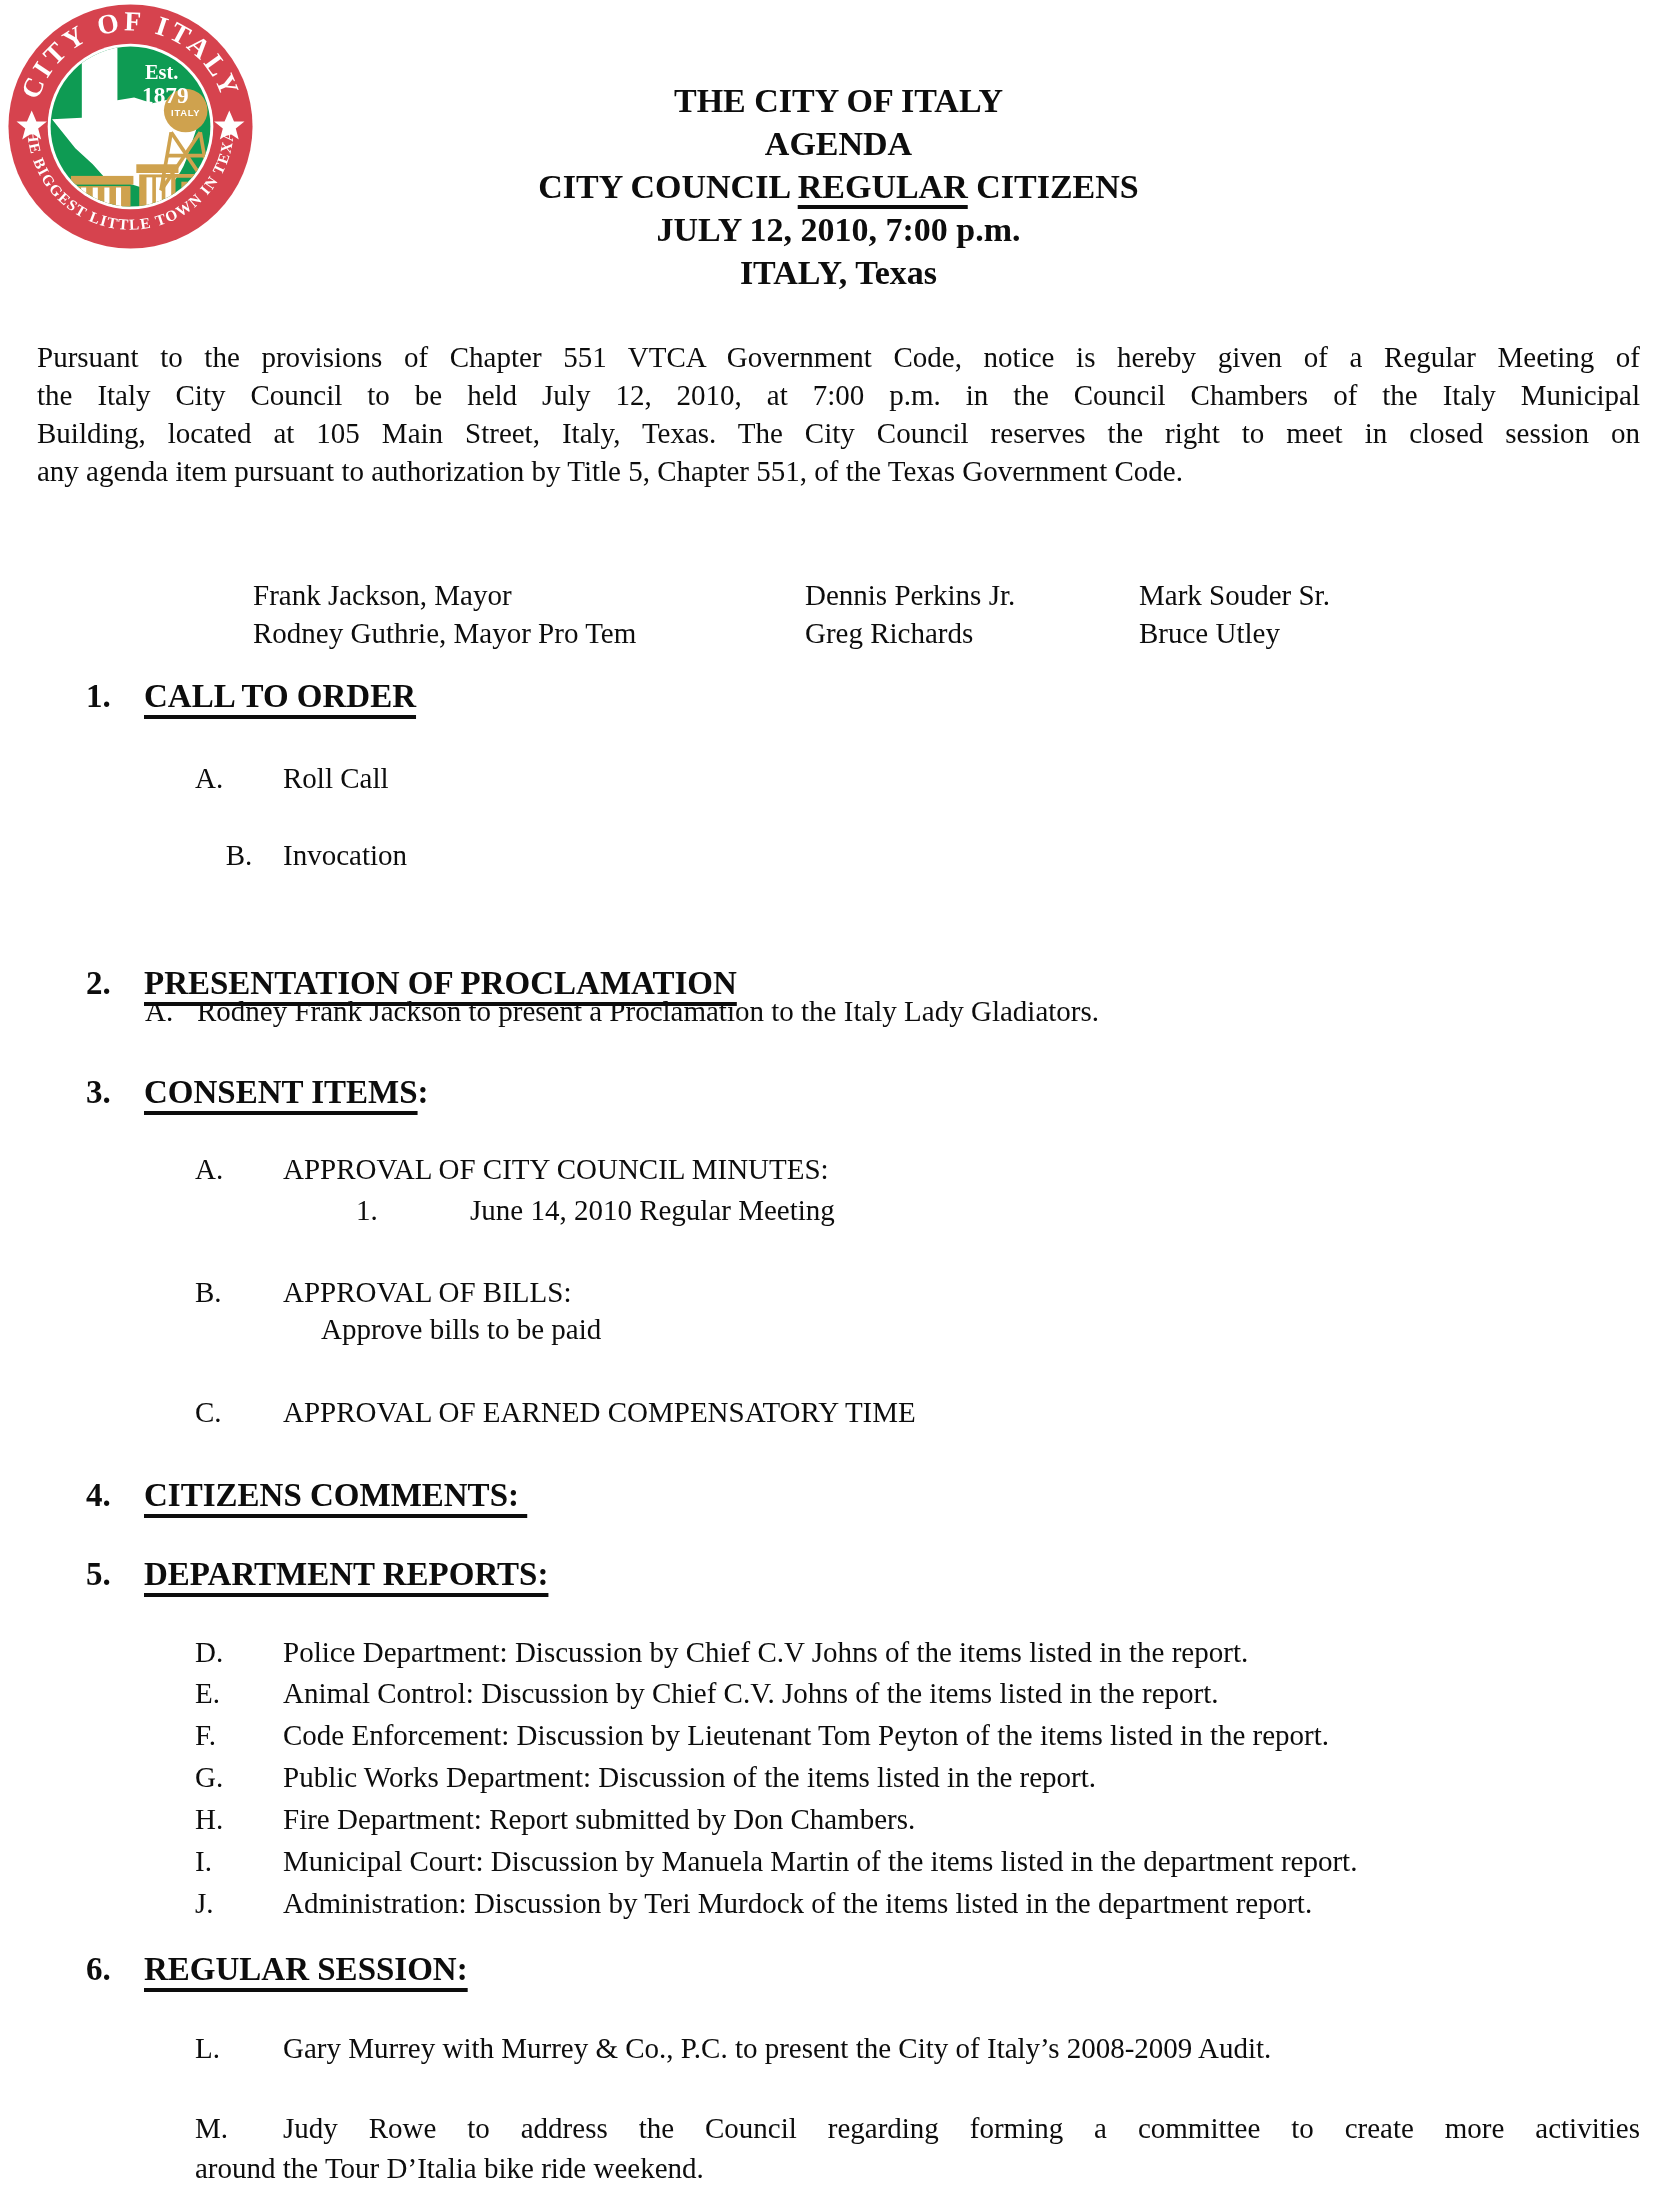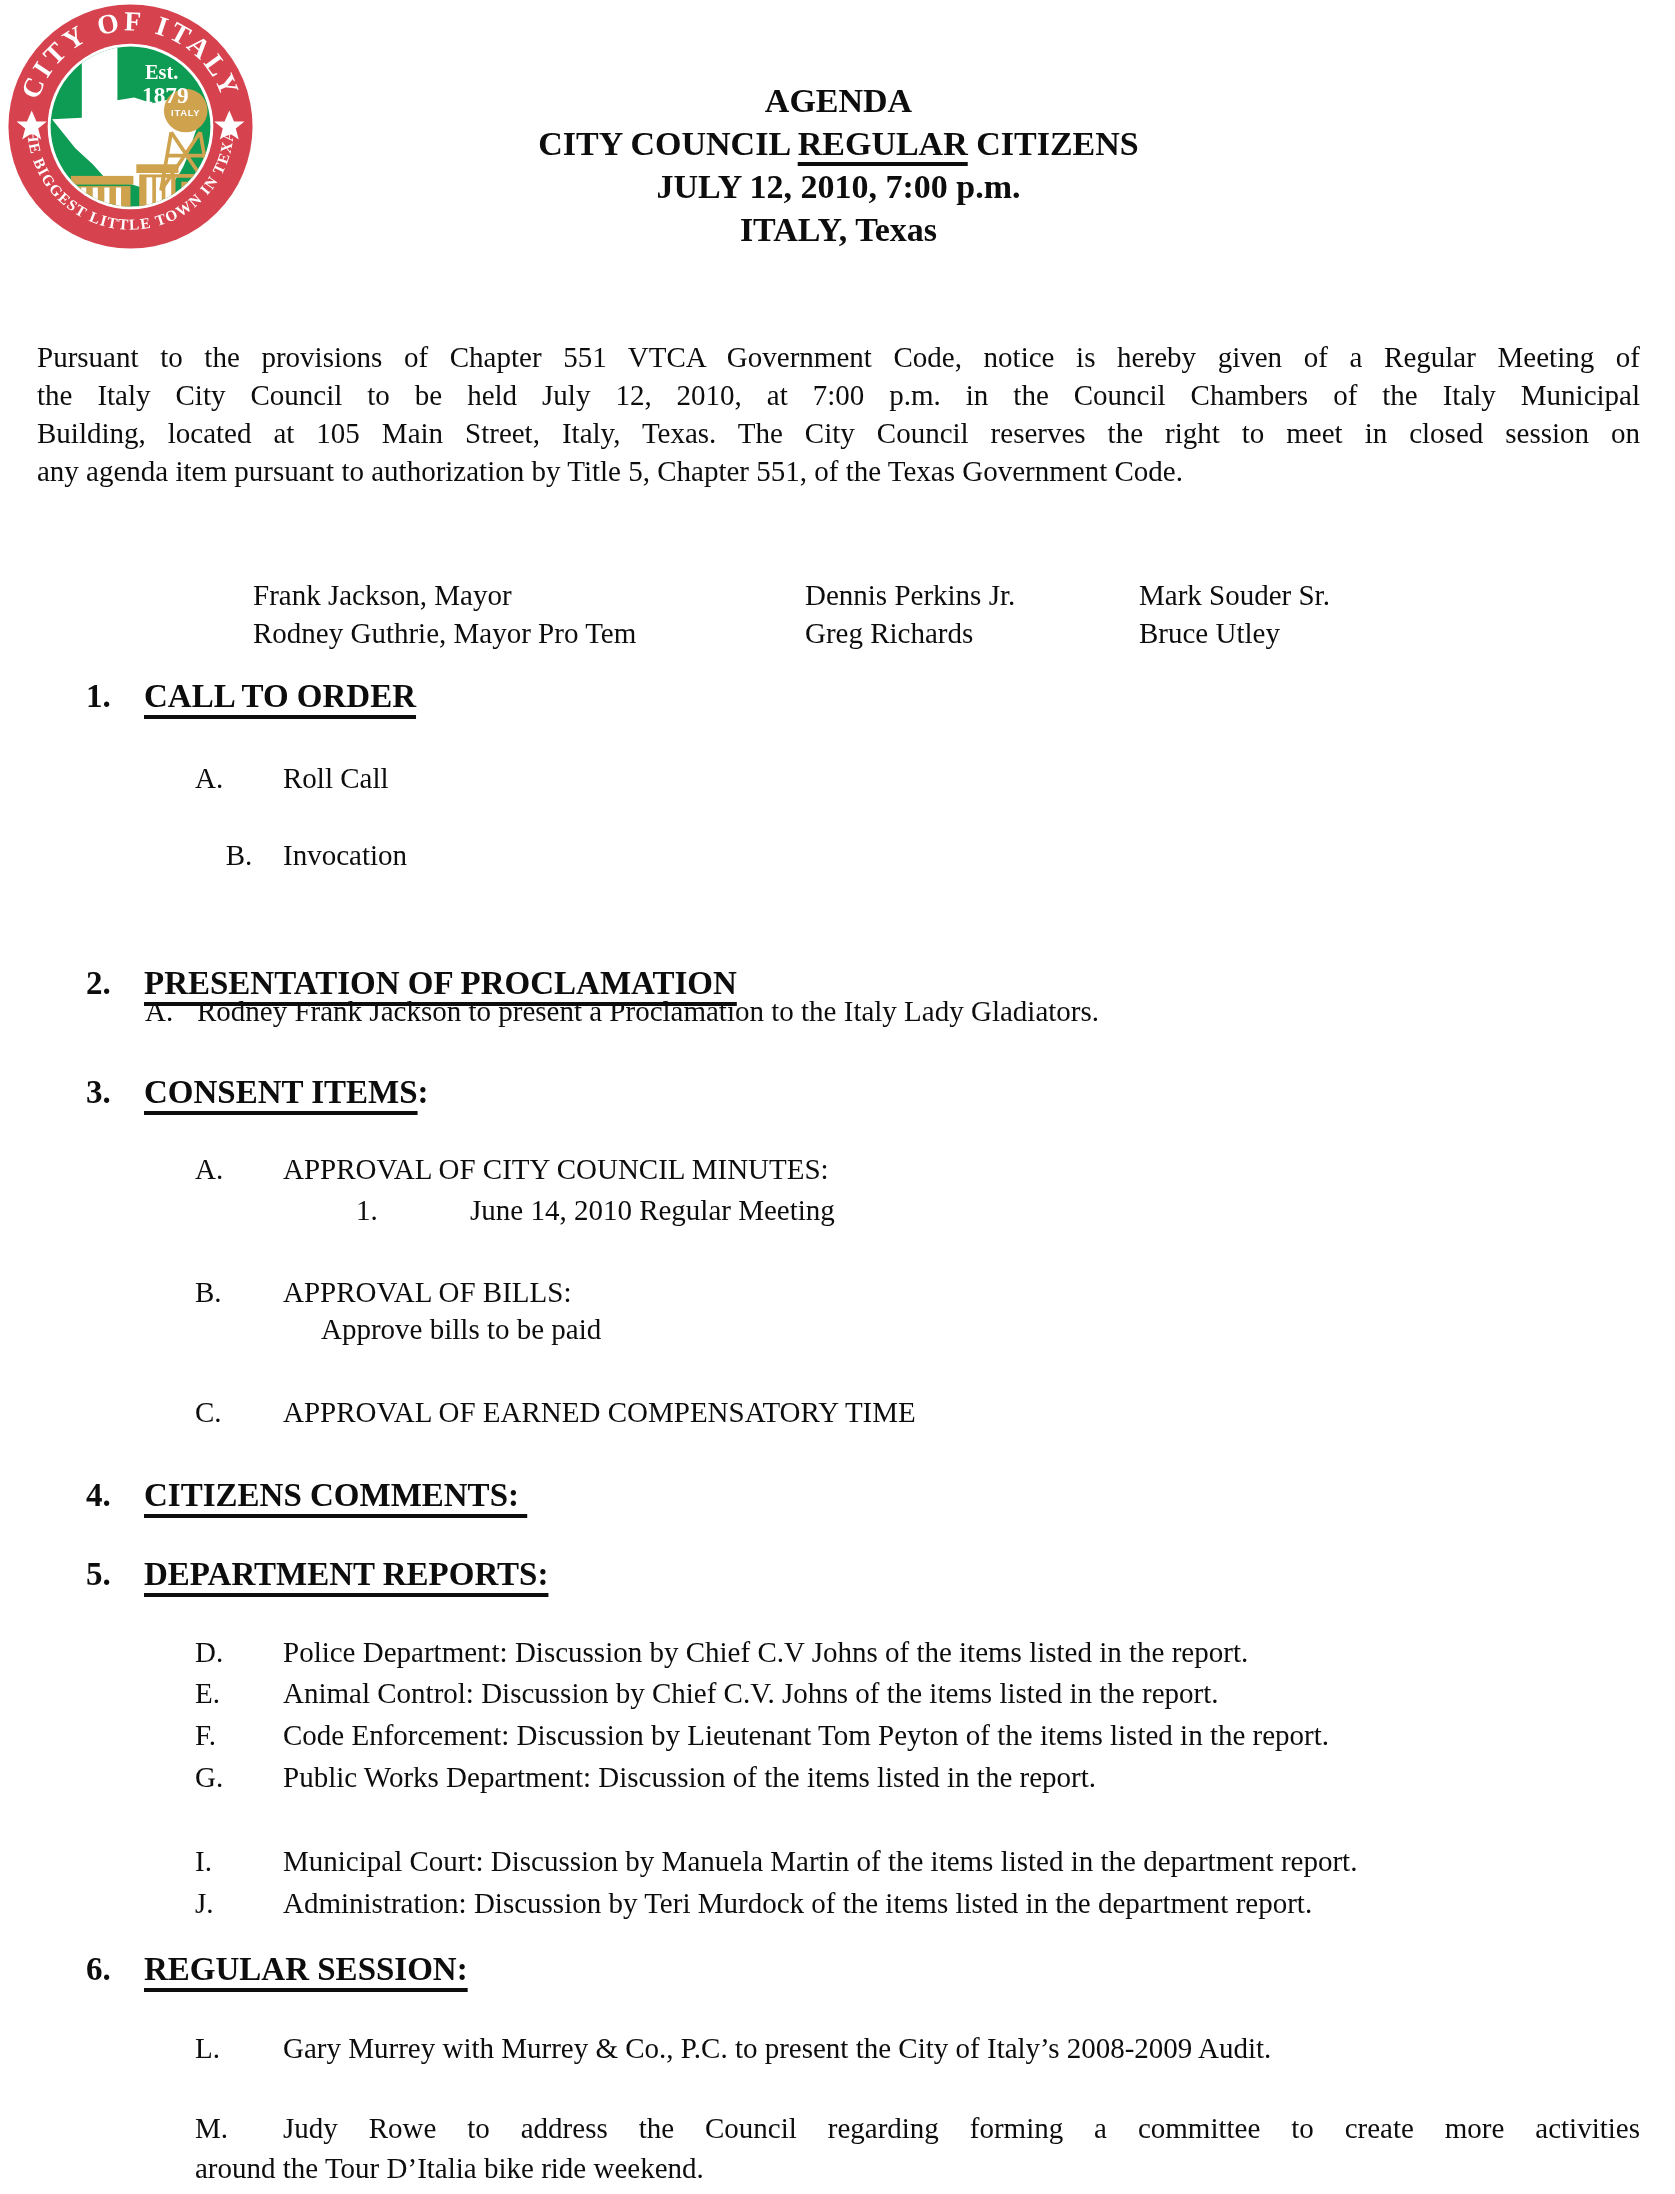--- a/index.html
+++ b/index.html
@@ -82,20 +82,21 @@
     <use href="#starShape" x="306" y="170" fill="#ffffff"></use>
     <text fill="#ffffff" font-family="Liberation Serif, serif" font-size="38" font-weight="bold" letter-spacing="5">
       <textPath href="#arcTop" startOffset="50%" text-anchor="middle">CITY OF ITALY</textPath>
     </text>
     <text fill="#ffffff" font-family="Liberation Serif, serif" font-size="21" font-weight="bold" letter-spacing="2">
       <textPath href="#arcBot" startOffset="50%" text-anchor="middle">THE BIGGEST LITTLE TOWN IN TEXAS</textPath>
     </text>
   </svg>
 
   <div class="header">
+    <div class="hline">THE CITY OF ITALY</div>
     <div class="hline">AGENDA</div>
     <div class="hline"><span>CITY COUNCIL </span><span class="u-reg">REGULAR</span><span> CITIZENS</span></div>
     <div class="hline">JULY 12, 2010, 7:00 p.m.</div>
     <div class="hline">ITALY, Texas</div>
   </div>
 
   <div class="notice">
     <div class="jline">Pursuant to the provisions of Chapter 551 VTCA Government Code, notice is hereby given of a Regular Meeting of</div>
     <div class="jline">the Italy City Council to be held July 12, 2010, at 7:00 p.m. in the Council Chambers of the Italy Municipal</div>
     <div class="jline">Building, located at 105 Main Street, Italy, Texas.  The City Council reserves the right to meet in closed session on</div>
@@ -129,20 +130,21 @@
   <div class="row" style="top:1310px;left:321px;"><span>Approve bills to be paid</span></div>
   <div class="row" style="top:1393px;left:195px;"><span class="ilabel">C.</span><span>APPROVAL OF EARNED COMPENSATORY TIME</span></div>
 
   <div class="row shead" style="top:1476px;left:86px;"><span class="snum">4.</span><span class="tu">CITIZENS COMMENTS:&nbsp;</span><span></span></div>
 
   <div class="row shead" style="top:1555px;left:86px;"><span class="snum">5.</span><span class="tu">DEPARTMENT REPORTS:</span><span></span></div>
   <div class="row" style="top:1633px;left:195px;"><span class="ilabel">D.</span><span>Police Department:  Discussion by Chief C.V Johns of the items listed in the report.</span></div>
   <div class="row" style="top:1674px;left:195px;"><span class="ilabel">E.</span><span>Animal Control:  Discussion by Chief C.V. Johns of the items listed in the report.</span></div>
   <div class="row" style="top:1716px;left:195px;"><span class="ilabel">F.</span><span>Code Enforcement:  Discussion by Lieutenant Tom Peyton of the items listed in the report.</span></div>
   <div class="row" style="top:1758px;left:195px;"><span class="ilabel">G.</span><span>Public Works Department: Discussion of the items listed in the report.</span></div>
+  <div class="row" style="top:1800px;left:195px;"><span class="ilabel">H.</span><span>Fire Department:  Report submitted by Don Chambers.</span></div>
   <div class="row" style="top:1842px;left:195px;"><span class="ilabel">I.</span><span>Municipal Court: Discussion by Manuela Martin of the items listed in the department report.</span></div>
   <div class="row" style="top:1884px;left:195px;"><span class="ilabel">J.</span><span>Administration:  Discussion by Teri Murdock of the items listed in the department report.</span></div>
 
   <div class="row shead" style="top:1950px;left:86px;"><span class="snum">6.</span><span class="tu">REGULAR SESSION:</span><span></span></div>
   <div class="row" style="top:2029px;left:195px;"><span class="ilabel">L.</span><span>Gary Murrey with Murrey &amp; Co., P.C. to present the City of Italy’s 2008-2009 Audit.</span></div>
   <div class="mrow" style="top:2108px;left:195px;width:1445px;"><span class="ilabel">M.</span><span>Judy Rowe to address the Council regarding forming a committee to create more activities</span></div>
   <div class="row" style="top:2149px;left:195px;"><span>around the Tour D’Italia bike ride weekend.</span></div>
 
 </div>
 

